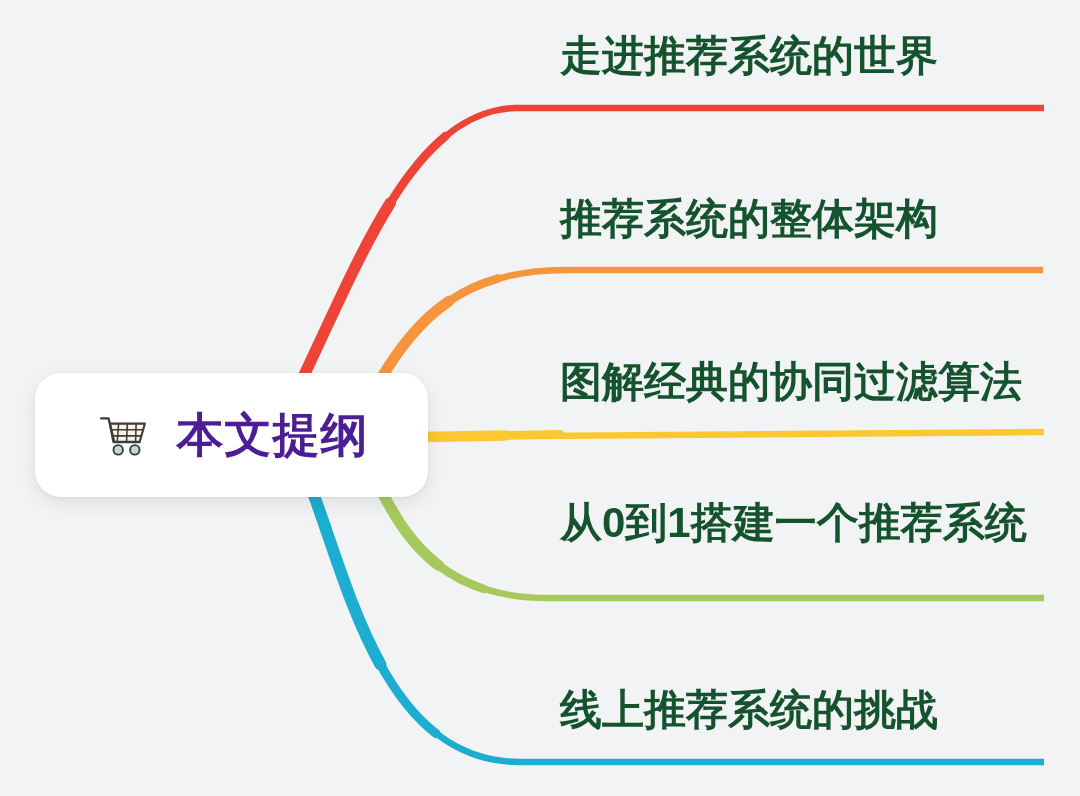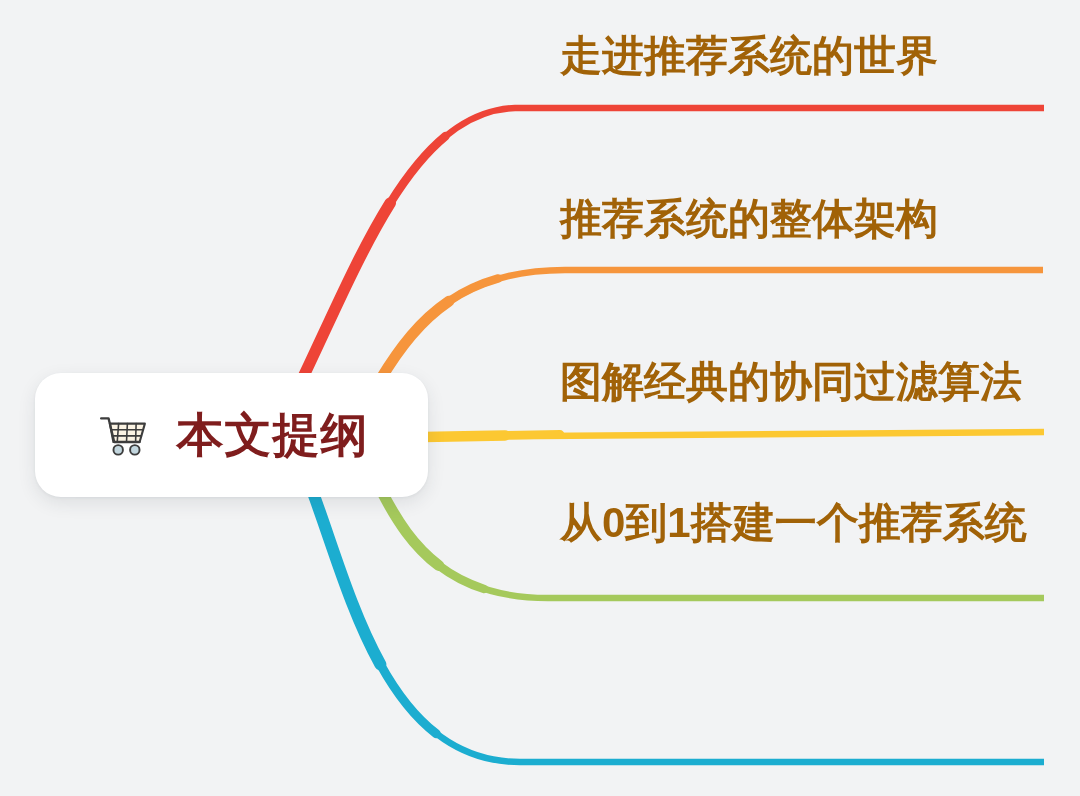--- a/index.html
+++ b/index.html
@@ -37,30 +37,30 @@
     z-index: 2;
   }
   .root-node .cart-icon {
     width: 56px;
     height: 56px;
     flex: 0 0 auto;
   }
   .root-title {
     font-size: 47px;
     font-weight: 900;
-    color: #7f1d1d;
+    color: #4c1d95;
     letter-spacing: 1px;
     white-space: nowrap;
   }
   .branch-label {
     position: absolute;
     left: 560px;
     font-size: 42px;
     font-weight: 900;
-    color: #a16207;
+    color: #14532d;
     line-height: 1.1;
     white-space: nowrap;
     z-index: 1;
     letter-spacing: 0px;
   }
   .branch-label.b1 { top: 33px; }
   .branch-label.b2 { top: 196px; }
   .branch-label.b3 { top: 359px; }
   .branch-label.b4 { top: 500px; }
   .branch-label.b5 { top: 687px; }
@@ -121,14 +121,15 @@
       <circle cx="26.5" cy="49" r="5.4" stroke="#3d3d3d" stroke-width="2.2" fill="#c2d6de"></circle>
       <circle cx="45.5" cy="49" r="5.4" stroke="#3d3d3d" stroke-width="2.2" fill="#c2d6de"></circle>
     </svg>
     <span class="root-title">本文提纲</span>
   </div>
 
   <div class="branch-label b1">走进推荐系统的世界</div>
   <div class="branch-label b2">推荐系统的整体架构</div>
   <div class="branch-label b3">图解经典的协同过滤算法</div>
   <div class="branch-label b4">从0到1搭建一个推荐系统</div>
+  <div class="branch-label b5">线上推荐系统的挑战</div>
 
 </div>
 
 </body></html>

